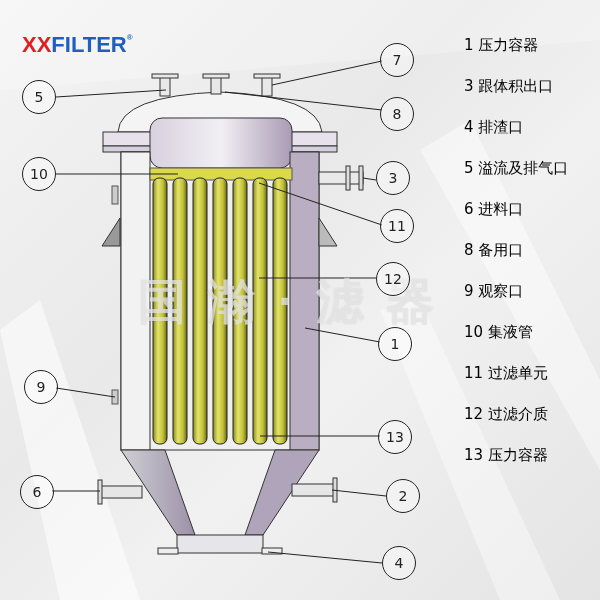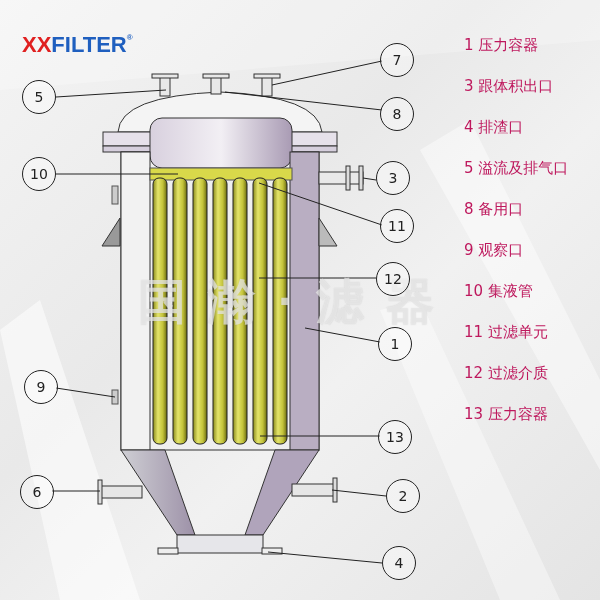--- a/index.html
+++ b/index.html
@@ -17,21 +17,21 @@
   .logo .filter { color:#1f5fbf; }
   .logo .reg { color:#1f5fbf; font-size:8px; vertical-align:top; }
   .diagram { position:absolute; left:0; top:0; }
   .callout {
     position:absolute; width:34px; height:34px; border:1.5px solid #222; border-radius:50%;
     background:rgba(255,255,255,0.35); display:flex; align-items:center; justify-content:center;
     font-family:"DejaVu Sans", sans-serif; font-size:14px; color:#222; box-sizing:border-box;
   }
   .legend { position:absolute; left:464px; top:34px; }
   .legend-item {
-    font-family:"DejaVu Sans", sans-serif; font-size:15px; color:#be185d; height:41px; line-height:22px;
+    font-family:"DejaVu Sans", sans-serif; font-size:15px; color:#000000; height:41px; line-height:22px;
     white-space:nowrap;
   }
   .watermark {
     position:absolute; left:138px; top:270px; font-size:48px; color:rgba(255,255,255,0.55);
     letter-spacing:22px; font-family:Liberation Sans, sans-serif; font-weight:bold;
     text-shadow: 0 0 1px rgba(150,150,150,0.5);
   }
 </style>
 </head>
 <body>
@@ -157,19 +157,20 @@
 <div class="callout" style="left:378px;top:420px">13</div>
 <div class="callout" style="left:20px;top:475px">6</div>
 <div class="callout" style="left:386px;top:479px">2</div>
 <div class="callout" style="left:382px;top:546px">4</div>
 
 <div class="legend">
   <div class="legend-item"><span>1</span> <span>压力容器</span></div>
   <div class="legend-item"><span>3</span> <span>跟体积出口</span></div>
   <div class="legend-item"><span>4</span> <span>排渣口</span></div>
   <div class="legend-item"><span>5</span> <span>溢流及排气口</span></div>
+  <div class="legend-item"><span>6</span> <span>进料口</span></div>
   <div class="legend-item"><span>8</span> <span>备用口</span></div>
   <div class="legend-item"><span>9</span> <span>观察口</span></div>
   <div class="legend-item"><span>10</span> <span>集液管</span></div>
   <div class="legend-item"><span>11</span> <span>过滤单元</span></div>
   <div class="legend-item"><span>12</span> <span>过滤介质</span></div>
   <div class="legend-item"><span>13</span> <span>压力容器</span></div>
 </div>
 
 </body></html>

